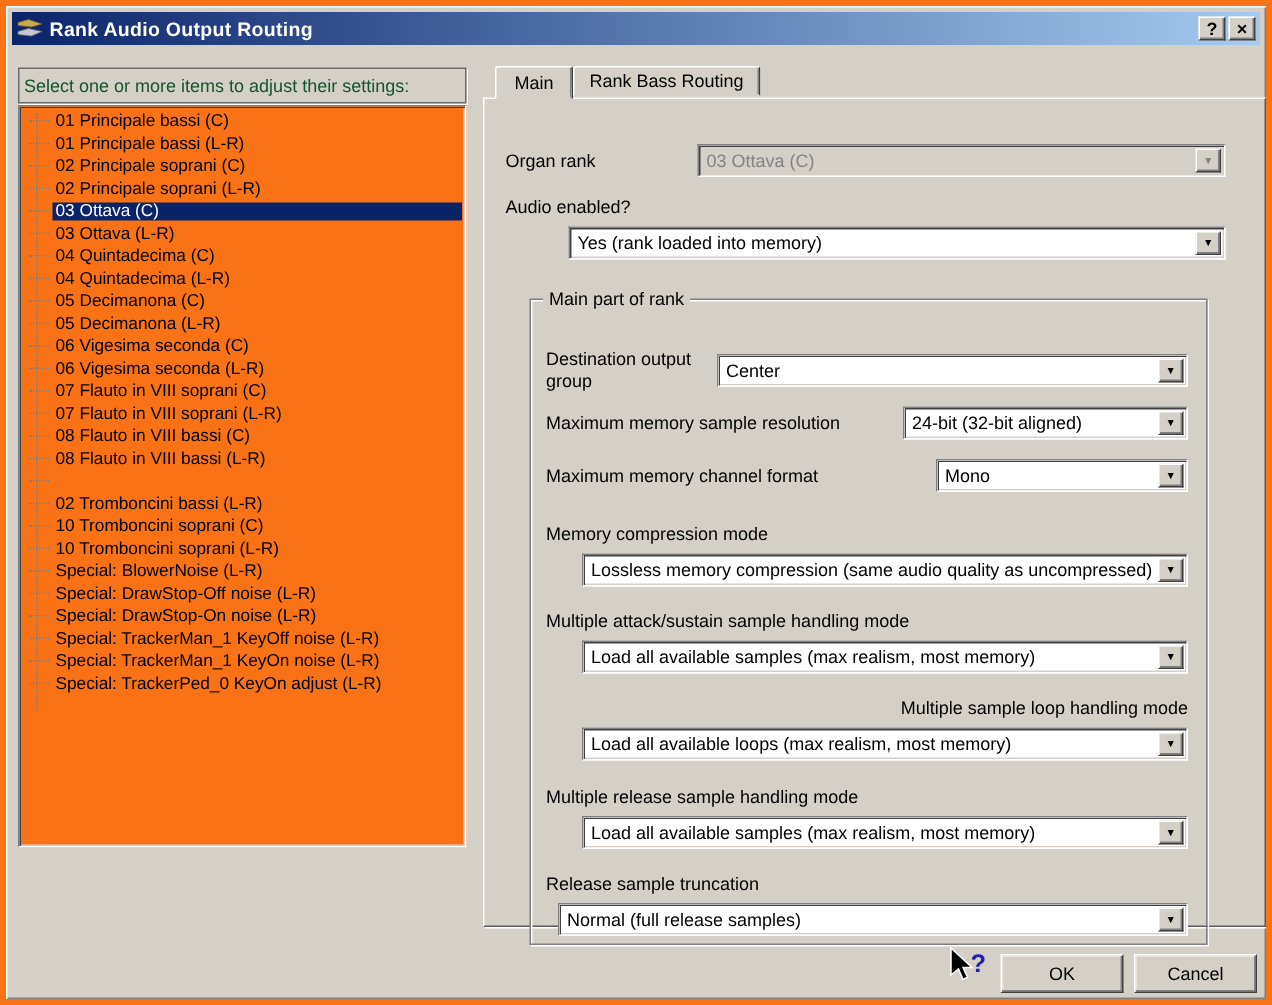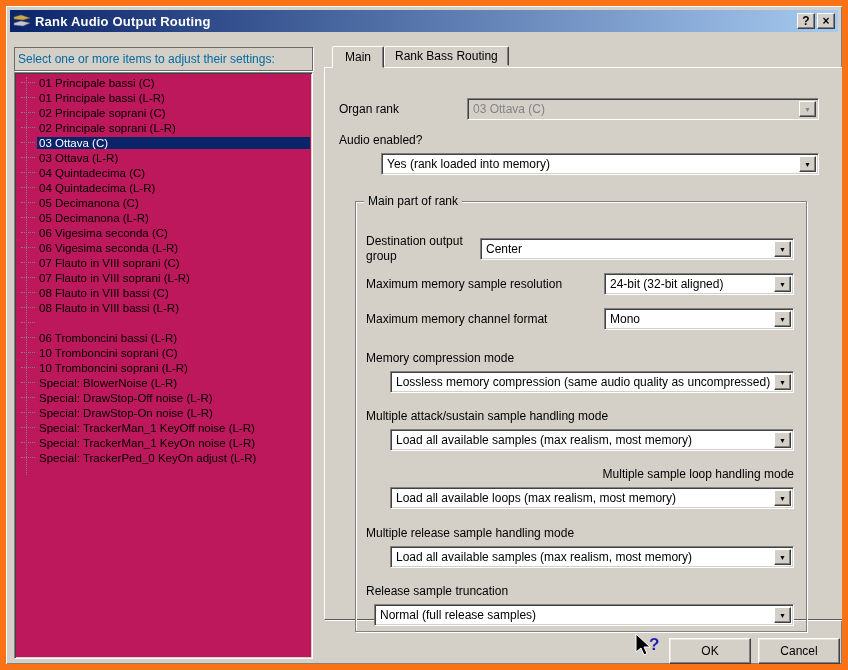--- a/index.html
+++ b/index.html
@@ -1,19 +1,19 @@
 <!DOCTYPE html>
 <html style="--dialog-bg: #d4d0c8; --titlebar-left: #0a246a; --titlebar-right: #a6caf0; --selection-bg: #0a246a; --selection-fg: #ffffff;"><head>
 <meta charset="utf-8">
 <style>
   html,body{margin:0;padding:0;background:#3a6ea5;}
   *{box-sizing:border-box;font-family:"Liberation Sans","DejaVu Sans",sans-serif;}
   .window{
     position:relative;width:848px;height:670px;background:var(--dialog-bg,#d4d0c8);
-    border:6px solid #f97316;
+    border:4px solid #f97316;
     box-shadow:inset 1px 1px 0 #ffffff, inset -1px -1px 0 #808080, inset 2px 2px 0 #d4d0c8;
     overflow:hidden;
   }
   
   .titlebar{
     position:absolute;left:4px;top:4px;right:4px;height:22px;
     background:linear-gradient(to right,var(--titlebar-left,#0a246a),var(--titlebar-right,#a6caf0));
     display:flex;align-items:center;padding:0 3px;color:#fff;
   }
   .titlebar .app-icon{width:18px;height:14px;margin-right:4px;flex:0 0 auto;}
@@ -23,25 +23,25 @@
     border:1px solid;border-color:#ffffff #404040 #404040 #ffffff;
     box-shadow:inset -1px -1px 0 #808080;
     display:flex;align-items:center;justify-content:center;
     font-size:12px;font-weight:bold;line-height:1;cursor:default;
   }
   
   .left-header{
     position:absolute;left:8px;top:41px;width:299px;height:24px;
     background:#d4d0c8;border:1px solid #6a6a6a;box-shadow:1px 1px 0 #ffffff;
     font-size:12px;display:flex;align-items:center;padding:0 3px;
-    white-space:nowrap;overflow:hidden;color:#0369a1;
+    white-space:nowrap;overflow:hidden;color:#14532d;
   }
   .listbox{
-    position:absolute;left:8px;top:66px;width:299px;height:587px;
-    background:#be185d;
+    position:absolute;left:8px;top:66px;width:299px;height:495px;
+    background:#f97316;
     border:1px solid;border-color:#808080 #ffffff #ffffff #808080;
     box-shadow:inset 1px 1px 0 #404040, inset -1px -1px 0 #d4d0c8;
     padding:2px 2px 2px 6px;overflow:hidden;position:absolute;
   }
   .listbox .tree-line{position:absolute;left:11px;top:4px;height:398px;border-left:1px dotted #808080;}
   .li{display:flex;align-items:center;height:15px;font-size:11.5px;color:#000;white-space:nowrap;}
   .li .dash{flex:0 0 14px;height:0;border-top:1px dotted #808080;margin-right:2px;}
   .li .txt{padding:0 2px;flex:1;}
   .li.selected .txt{background:var(--selection-bg,#0a246a);color:var(--selection-fg,#fff);}
   
@@ -180,21 +180,21 @@
       </div>
       <div class="li">
         <span class="dash"></span>
         <span class="txt">08 Flauto in VIII bassi (L-R)</span>
       </div>
       <div class="li">
         <span class="dash"></span>
       </div>
       <div class="li">
         <span class="dash"></span>
-        <span class="txt">06 Tromboncini bassi (L-R)</span>
+        <span class="txt">02 Tromboncini bassi (L-R)</span>
       </div>
       <div class="li">
         <span class="dash"></span>
         <span class="txt">10 Tromboncini soprani (C)</span>
       </div>
       <div class="li">
         <span class="dash"></span>
         <span class="txt">10 Tromboncini soprani (L-R)</span>
       </div>
       <div class="li">
@@ -258,21 +258,21 @@
         <div class="row-flex" style="margin-top:9px;">
           <span class="lbl" style="flex:1;">Maximum memory sample resolution</span>
           <div class="combo" style="width:190px;">
             <span class="val">24-bit (32-bit aligned)</span>
             <span class="btn">▼</span>
           </div>
         </div>
 
         <div class="row-flex" style="margin-top:13px;">
           <span class="lbl" style="flex:1;">Maximum memory channel format</span>
-          <div class="combo" style="width:190px;">
+          <div class="combo" style="width:168px;">
             <span class="val">Mono</span>
             <span class="btn">▼</span>
           </div>
         </div>
 
         <div class="lbl" style="margin-top:21px;">Memory compression mode</div>
         <div class="combo" style="margin:6px 0 0 24px;">
           <span class="val">Lossless memory compression (same audio quality as uncompressed)</span>
           <span class="btn">▼</span>
         </div>

